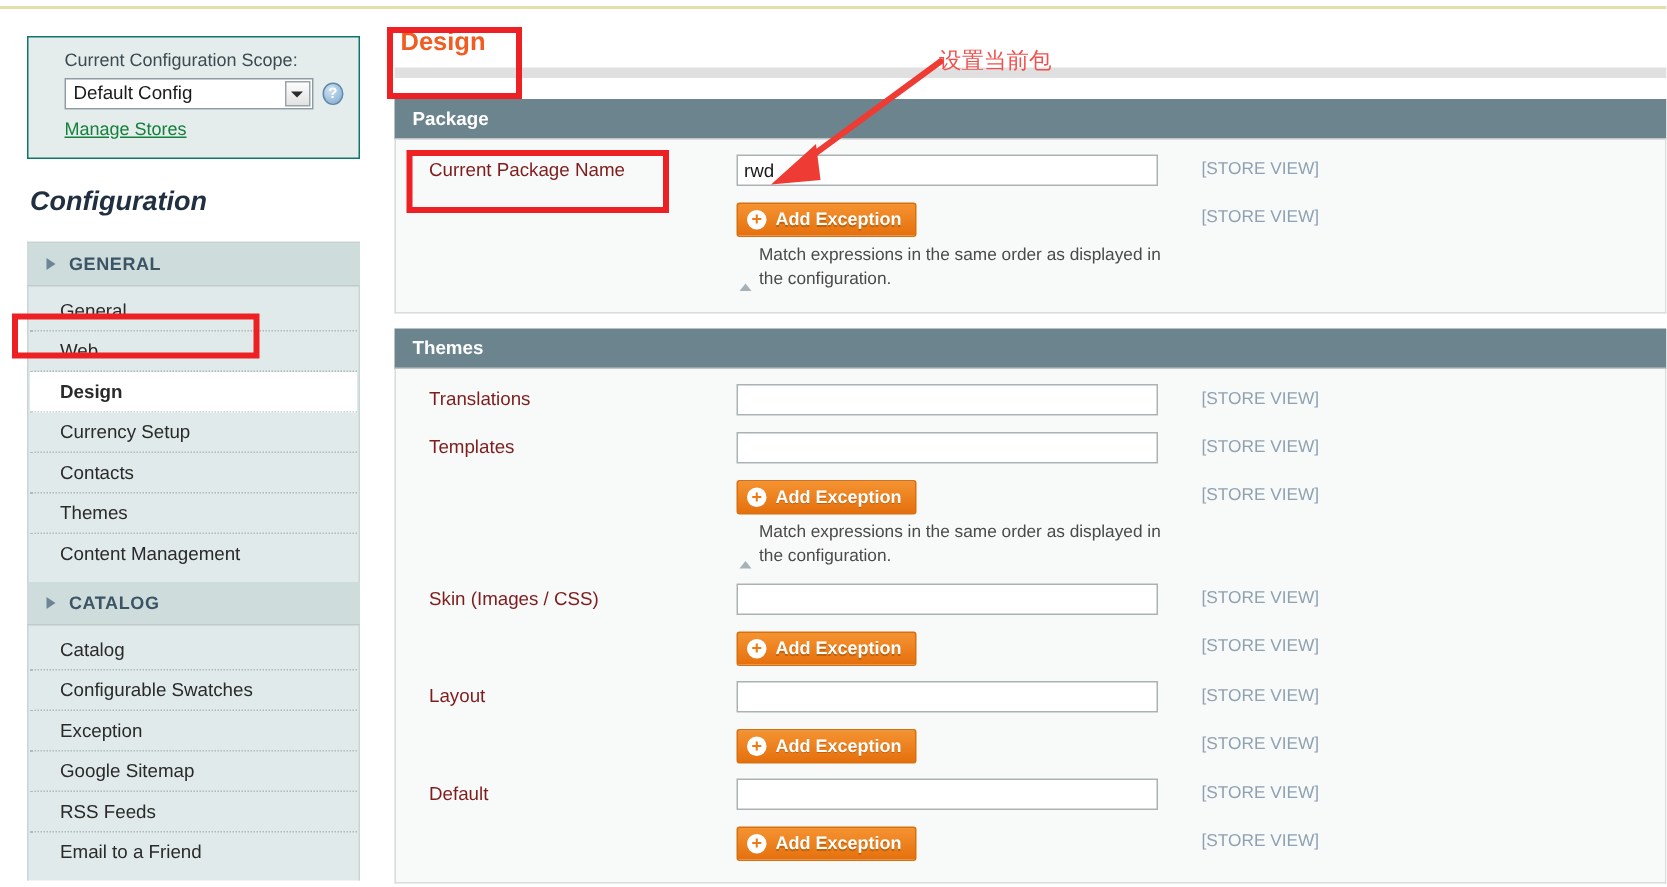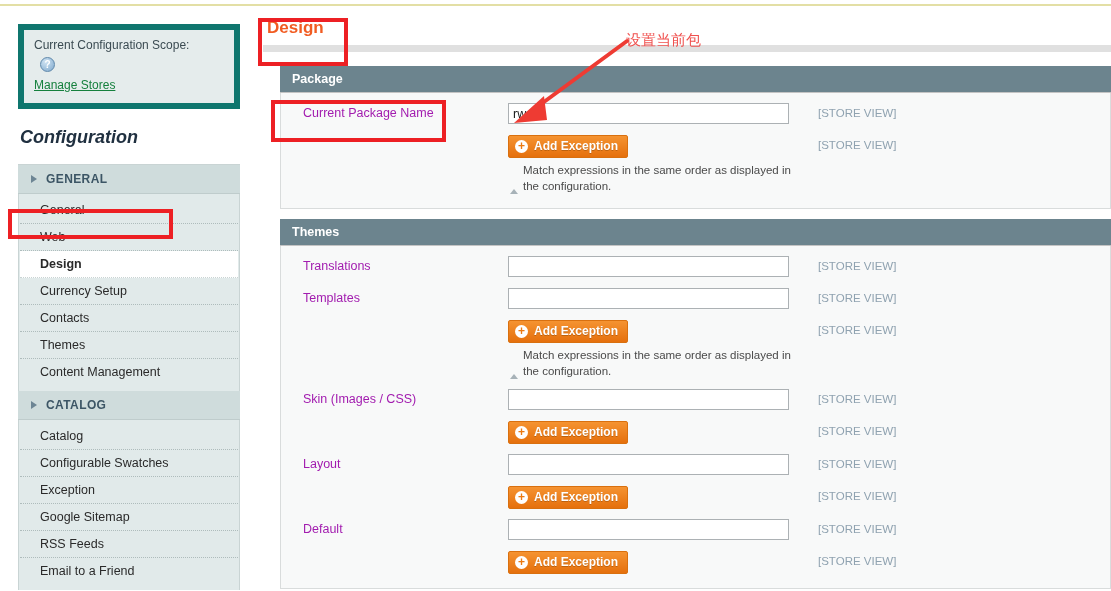--- a/index.html
+++ b/index.html
@@ -23,22 +23,22 @@
     background: #e3dfa5;
   }
 
   
   #sidebar {
     position: absolute; left: 18px; top: 24px;
     width: 222px;
   }
   .scope-box {
     background: #e5ecec;
-    border: 6px solid #0f766e;
-    padding: 8px 10px 10px 10px;
+    border: 1px solid #0f766e;
+    padding: 8px 10px 10px 24px;
   }
   .scope-label {
     font-size: 12px; color: #3b4b52;
     margin-bottom: 5px;
   }
   .scope-row { display: flex; align-items: center; }
   .scope-select {
     position: relative;
     width: 178px; height: 21px;
     background: #ffffff;
@@ -132,21 +132,21 @@
   .page-title {
     font-size: 17px; font-weight: bold;
     color: #f15c22;
     padding-left: 4px;
     margin-bottom: 7px;
   }
   .title-rule {
     height: 7px; background: #e0e0e0;
     margin-bottom: 14px;
   }
-  .panel { margin-bottom: 10px; margin-left: 17px; }
+  .panel { margin-bottom: 10px; }
   .panel-head {
     background: #6c848e;
     color: #ffffff;
     font-size: 12.5px; font-weight: bold;
     padding: 6px 0 6px 12px;
     border-bottom: 1px solid #c4c4c4;
   }
   .panel-body {
     background: #f8f9f9;
     border: 1px solid #d9dcdc;
@@ -155,21 +155,21 @@
   }
   .row {
     display: flex; align-items: flex-start;
     min-height: 22px;
     padding: 0 0 0 22px;
   }
   .row + .row { margin-top: 10px; }
   .row-label {
     width: 205px;
     flex: 0 0 205px;
-    font-size: 12.5px; color: #a21caf;
+    font-size: 12.5px; color: #7f1d1d;
     padding-top: 3px;
   }
   .row-field { width: 283px; flex: 0 0 283px; }
   .txt-input {
     display: block;
     width: 281px; height: 21px;
     background: #ffffff;
     border: 1px solid #acb1b4;
     font-size: 12.5px; color: #1a1a1a;
     font-family: "Liberation Sans", sans-serif;
@@ -247,20 +247,26 @@
 
 <div id="page">
 
   <div class="top-rule"></div>
 
   <div id="sidebar">
 
     <div class="scope-box">
       <div class="scope-label">Current Configuration Scope:</div>
       <div class="scope-row">
+        <div class="scope-select">
+          <span>Default Config</span>
+          <span class="caret-btn">
+              <i></i>
+            </span>
+        </div>
         <div class="help-icon">?</div>
       </div>
       <span class="manage-stores">Manage Stores</span>
     </div>
 
     <div class="config-heading">Configuration</div>
 
     <div class="nav-list">
 
       <div class="nav-group">

